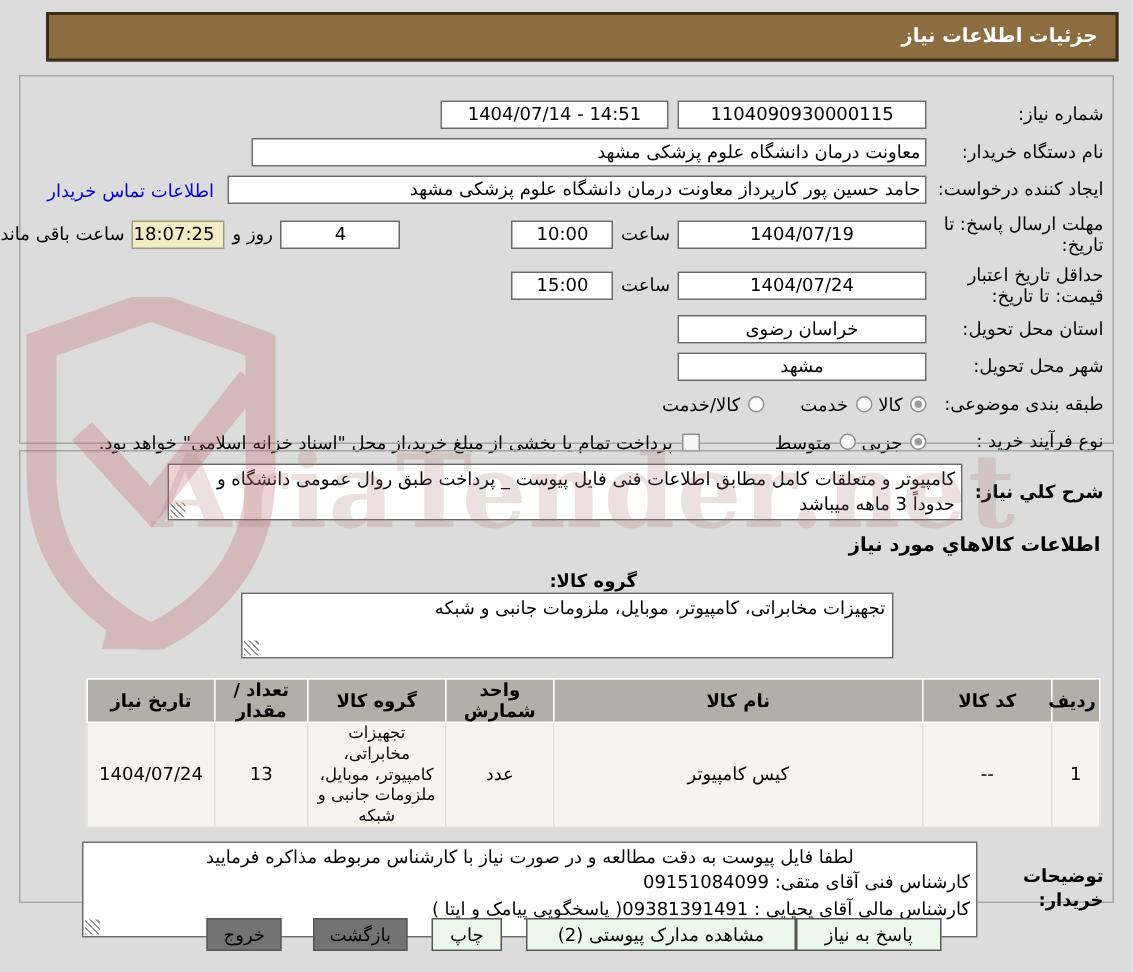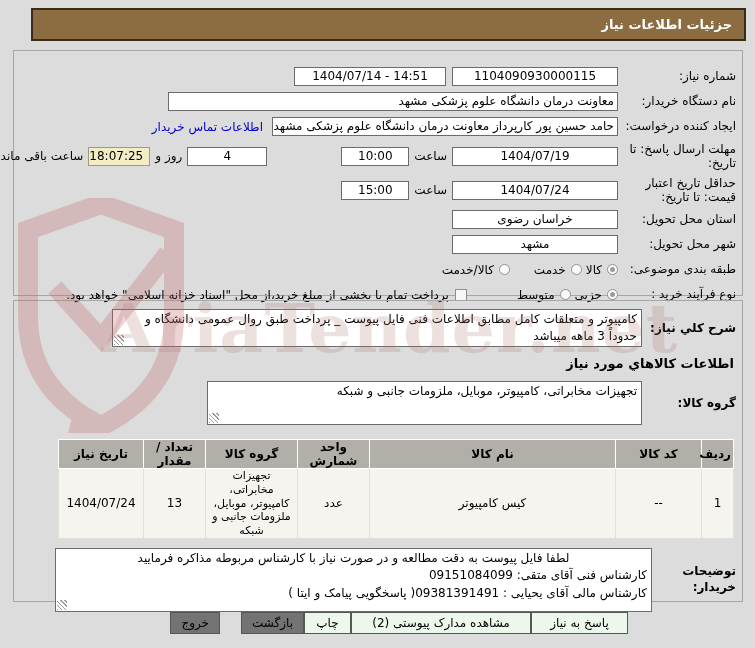--- a/index.html
+++ b/index.html
@@ -19,21 +19,21 @@
 
   .frow{display:flex;align-items:center;margin-bottom:4px;min-height:21px;}
   .lbl{width:118px;flex-shrink:0;text-align:right;line-height:1.25;padding-left:4px;}
   .lbl2{line-height:1.2;}
   .b{font-weight:bold;}
   .tb{background:#fff;border:1px solid #6b6b6b;height:19px;line-height:17px;padding:0 3px;
       white-space:nowrap;overflow:hidden;flex-shrink:0;}
   .c{text-align:center;}
   .r{text-align:right;}
   .ltr{direction:ltr;unicode-bidi:isolate;}
-  .w150{width:166px}.w152{width:152px}.w450{width:450px}.w395{width:346px}
+  .w150{width:166px}.w152{width:152px}.w450{width:450px}.w395{width:466px}
   .w68{width:68px}.w80{width:80px}
   .count{background:#f2edc4;border:1px solid #9a9a85;width:62px;height:19px;line-height:17px;
          flex-shrink:0;}
   .inl{margin:0 5px;white-space:nowrap;}
   .link{color:#0000cc;cursor:pointer;margin-right:9px;white-space:nowrap;}
 
   .opt{display:flex;align-items:center;margin-left:4px;}
   .radio{width:11px;height:11px;border-radius:50%;border:1px solid #8f8f8f;background:#fbfbfb;
          margin-left:5px;flex-shrink:0;position:relative;}
   .radio.sel::after{content:"";position:absolute;left:2px;top:2px;width:5px;height:5px;
@@ -63,21 +63,21 @@
   .noteslbl{width:84px;flex-shrink:0;text-align:right;font-weight:bold;line-height:1.3;}
   .notesta{width:597px;height:64px;}
 
   
   .btnrow{position:absolute;top:612px;right:127px;display:flex;align-items:center;}
   .btn{height:22px;border:1px solid #565656;display:flex;align-items:center;justify-content:center;
        padding:0 10px;white-space:nowrap;cursor:pointer;}
   .green{background:#ecf8ec;}
   .pink{background:#737373;}
   .bw97{min-width:97px}.bw180{min-width:180px}.bw47{min-width:47px}.bw46{min-width:46px}.bw40{min-width:40px}
-  .mg16{}.mg21{margin-left:21px}.mg25{margin-left:25px}
+  .mg16{margin-left:16px}.mg21{margin-left:21px}.mg25{margin-left:25px}
 
   
   .wm-text{position:absolute;top:288px;left:30px;right:5px;z-index:60;pointer-events:none;
            direction:ltr;text-align:center;font-family:"DejaVu Serif",serif;font-weight:bold;
            font-size:68px;letter-spacing:1px;color:rgba(168,118,110,0.22);white-space:nowrap;}
   .wm-shield{position:absolute;left:16px;top:198px;z-index:55;pointer-events:none;opacity:0.26;}
 </style>
 </head>
 <body>
 
@@ -173,21 +173,21 @@
     <div class="frow" style="align-items:center;min-height:40px;">
       <div class="lbl b" style="width:94px;">شرح کلي نیاز:</div>
       <div class="ta" style="width:530px;height:38px;">
         <span>کامپیوتر و متعلقات کامل مطابق اطلاعات فنی فایل پیوست _ پرداخت طبق روال عمومی دانشگاه و حدوداً 3 ماهه میباشد</span>
         <span class="grip"></span>
       </div>
     </div>
 
     <div class="sechead">اطلاعات کالاهاي مورد نیاز</div>
 
-    <div class="frow" style="min-height:46px;">
+    <div class="frow" style="min-height:46px;flex-direction:column;">
       <div class="lbl b" style="width:94px;">گروه کالا:</div>
       <div class="ta" style="width:435px;height:44px;">
         <span>تجهیزات مخابراتی، کامپیوتر، موبایل، ملزومات جانبی و شبکه</span>
         <span class="grip"></span>
       </div>
     </div>
 
     <div class="tblwrap">
       <table class="goods">
         <colgroup>

